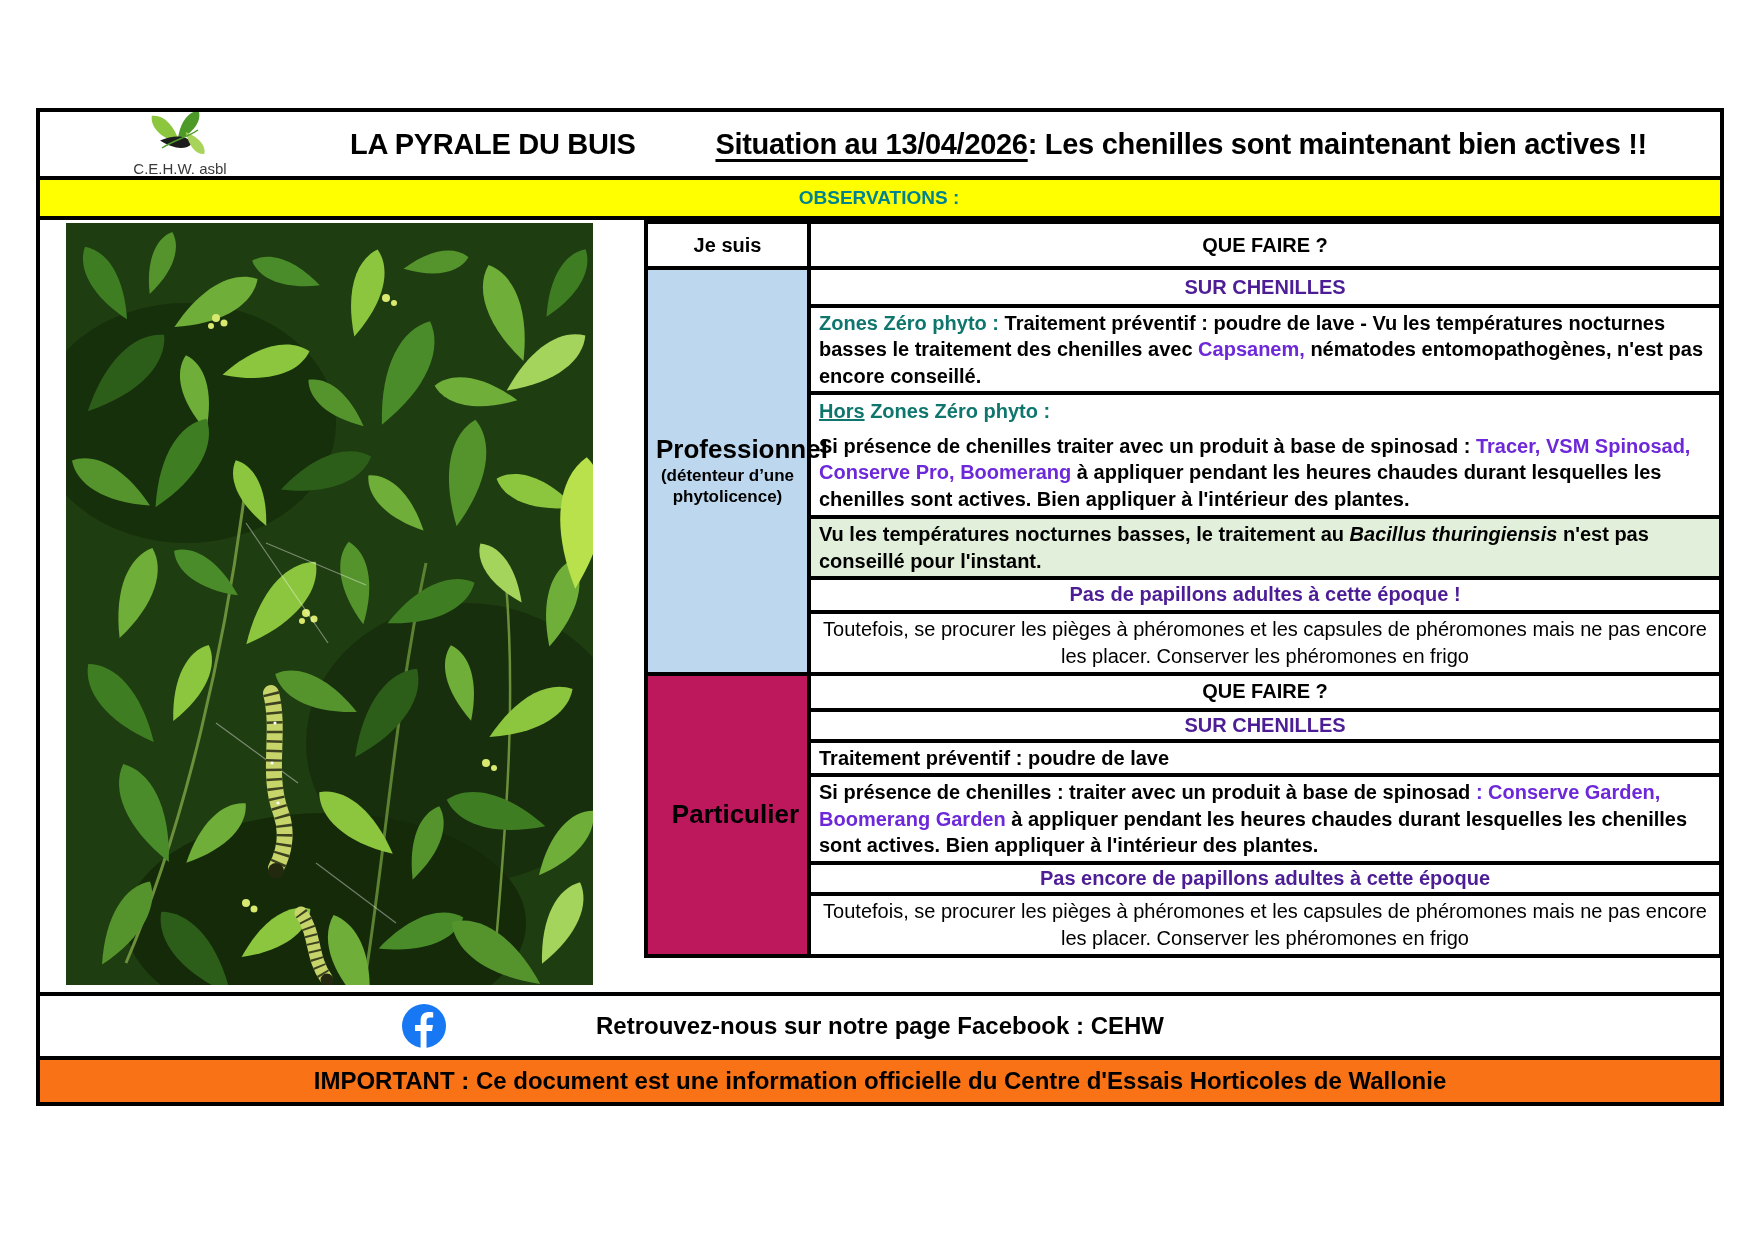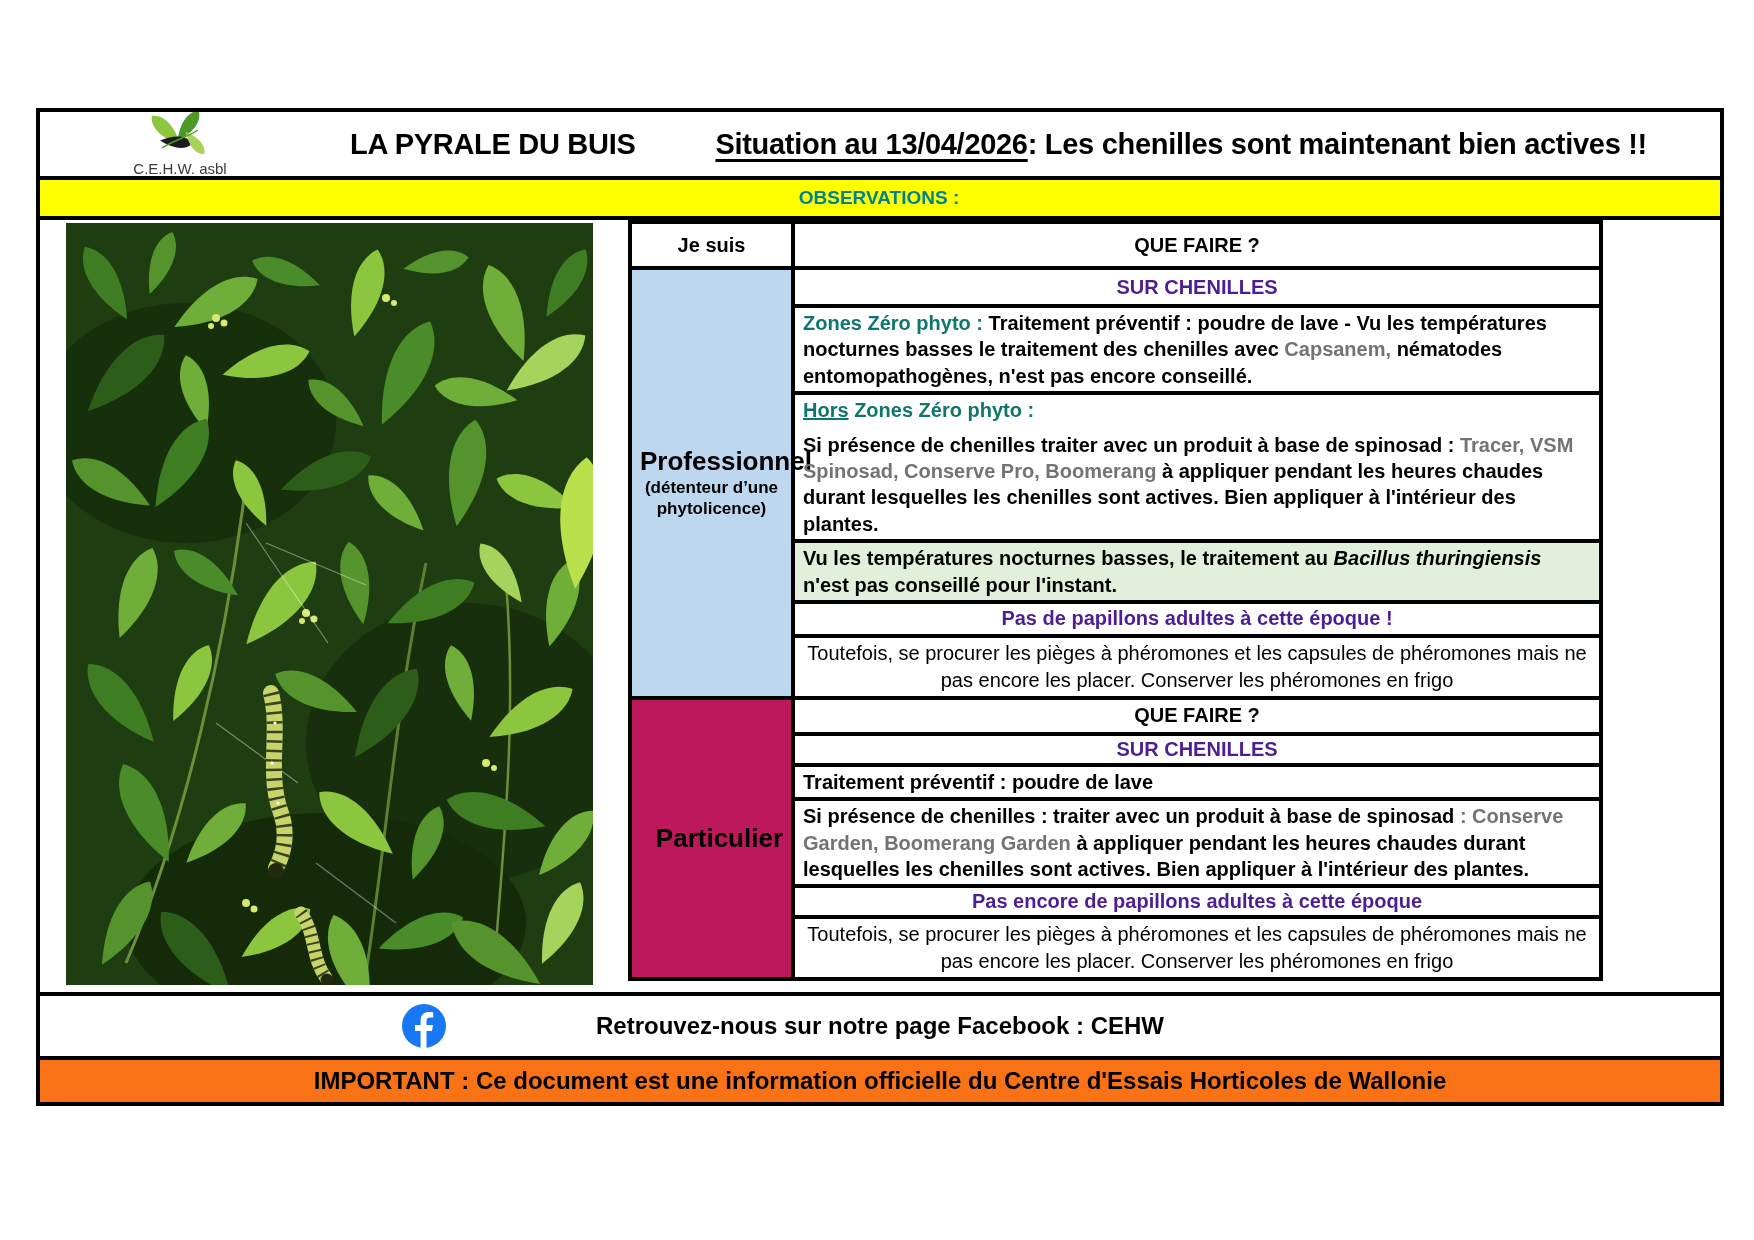--- a/index.html
+++ b/index.html
@@ -18,27 +18,27 @@
 
   
   .obs { flex:0 0 auto; height:44px; background:#FFFF00; border-top:4px solid #000; border-bottom:4px solid #000;
          display:flex; align-items:center; justify-content:center; font-weight:bold; font-size:19px;padding-left:12px; }
   .obs-label { color:#00838F; margin-right:14px; }
   .obs-text { color:#0063C6; }
 
   
   .main { flex:1 1 auto; position:relative; border-bottom:4px solid #000; background:#fff; }
   .photo { position:absolute; left:26px; top:3px; }
-  .tbl { position:absolute; left:588px; top:0; width:975px; border-collapse:collapse;
+  .tbl { position:absolute; left:604px; top:0; width:1079px; border-collapse:collapse;
          font-size:20px; table-layout:fixed; }
   .tbl td { border:4px solid #000; padding:2px 8px; vertical-align:middle; }
   .cell-center { text-align:center; font-weight:bold; }
   .red { color:#4c1d95; }
   .purple { color:#0f766e; }
-  .cyan { color:#737373; }
+  .cyan { color:#6d28d9; }
   .para { font-weight:bold; line-height:1.32; text-align:left; padding:6px 10px; }
   .green-bg { background:#E2EFDA; }
   .normal-center { text-align:center; font-weight:normal; line-height:1.35; padding:6px 14px; }
   .who-pro { background:#BDD7EE; text-align:center; }
   .who-part { background:#be185d; text-align:right; }
   .who-name { font-size:26px; font-weight:bold; }
   .who-sub { font-size:17px; font-weight:bold; line-height:1.25; }
   .u { text-decoration:underline; }
   .it { font-style:italic; }
 

